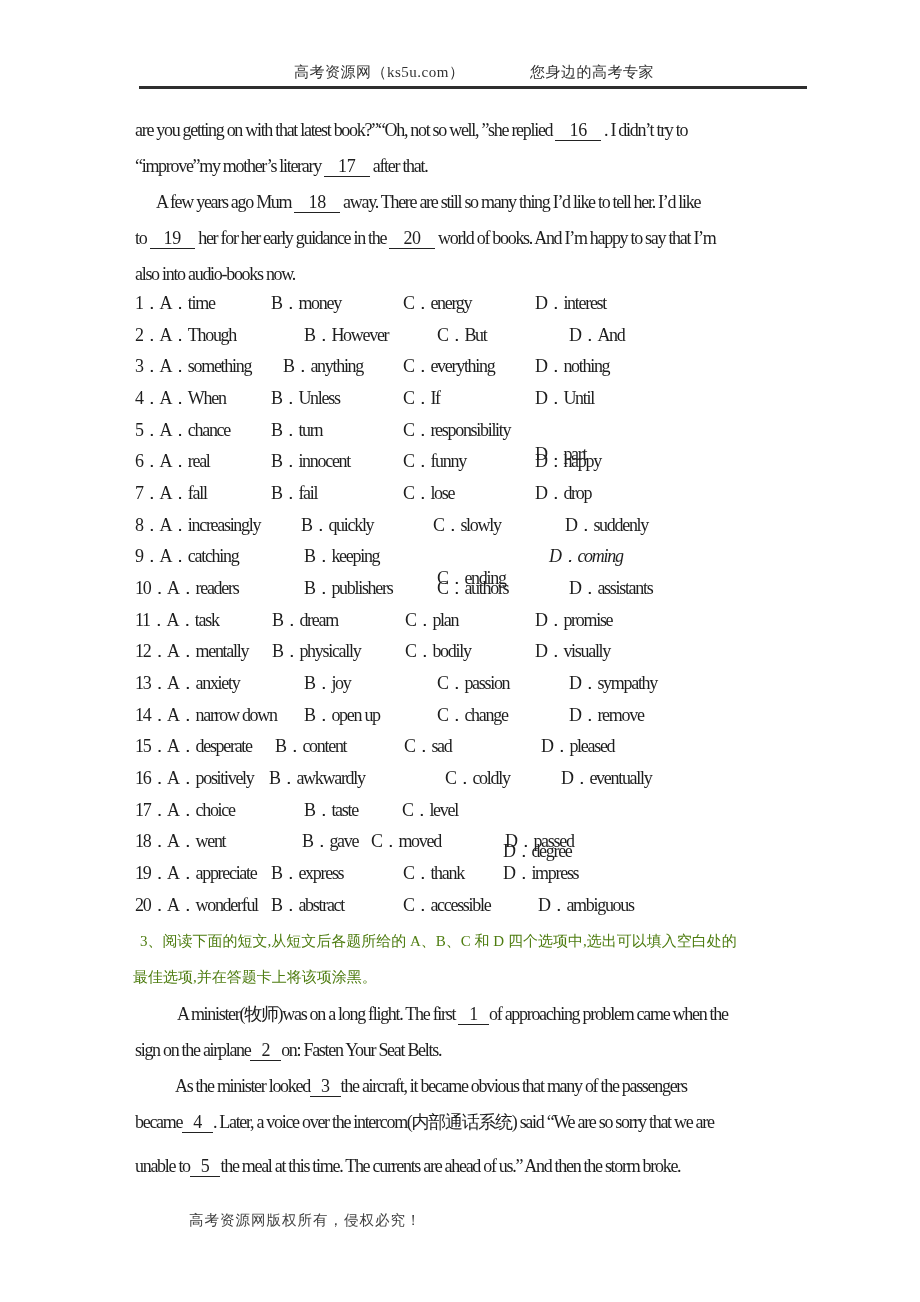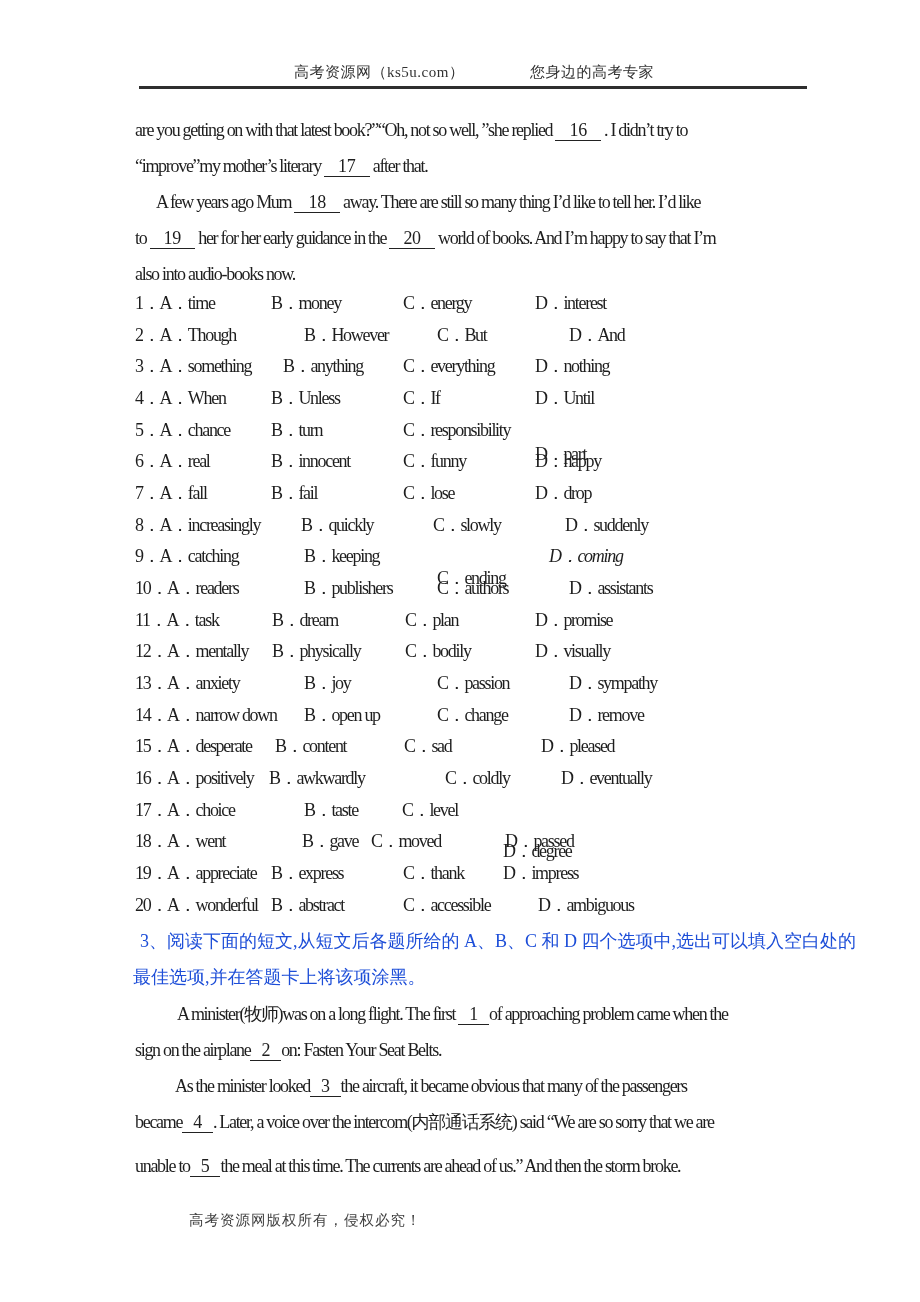--- a/index.html
+++ b/index.html
@@ -37,22 +37,22 @@
   
   #questions{position:absolute;left:135px;top:0;width:700px;}
   .q-row{position:absolute;left:0;width:700px;height:28px;}
   .q-cell{
     position:absolute;top:0;white-space:pre;
     font-size:18px;line-height:28px;letter-spacing:-1.3px;
   }
   
   .cnline{
     position:absolute;white-space:pre;
-    font-size:18px;line-height:28px;letter-spacing:0;
-    color:#1d4ed8;
+    font-size:15px;line-height:28px;letter-spacing:0;
+    color:#4d7c0f;
   }
   #cn-instr-1{left:140px;top:927px;}
   #cn-instr-2{left:133px;top:963px;}
   #footer-line{
     left:189px;top:1206px;
     font-size:14.5px;color:#3f3f3f;letter-spacing:1px;
   }
 </style>
 </head>
 <body>

